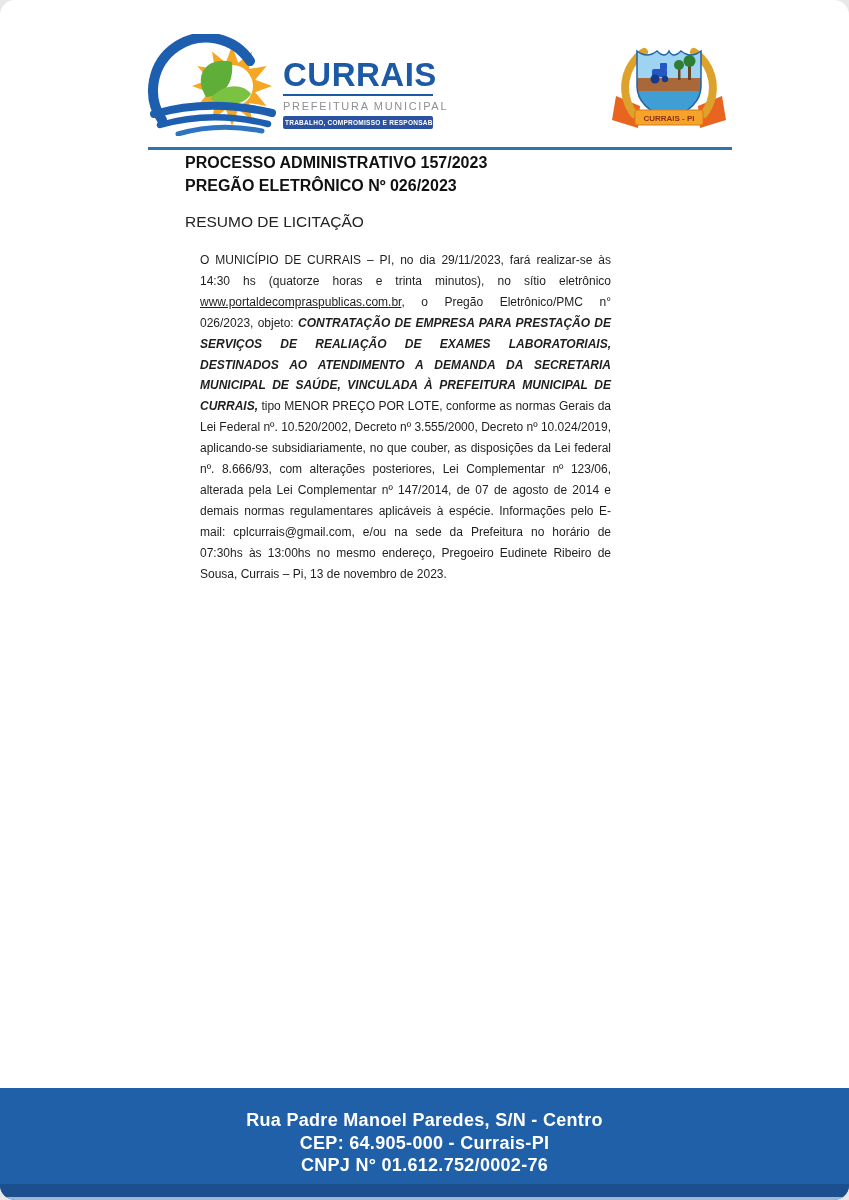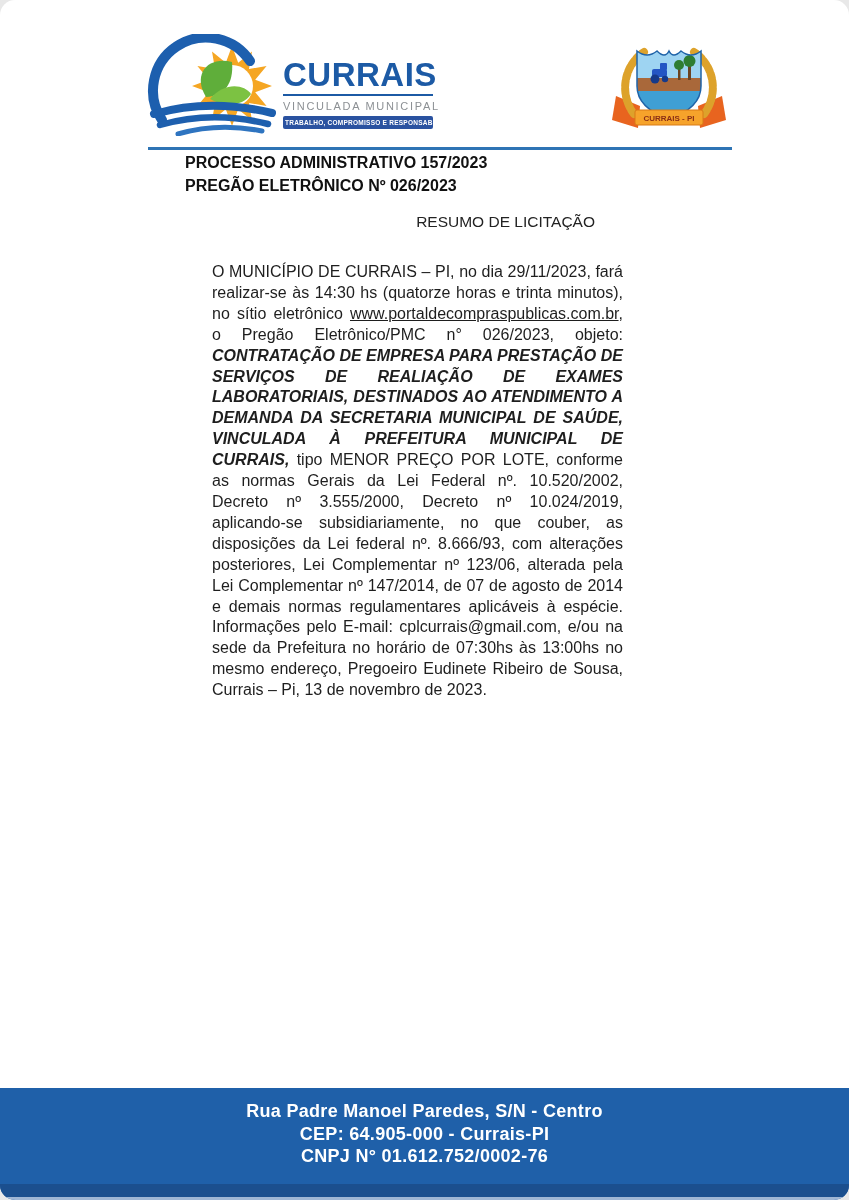--- a/index.html
+++ b/index.html
@@ -30,36 +30,36 @@
   .divider{
     position:absolute;left:148px;top:147px;width:584px;height:3px;
     background:var(--divider_blue,#2e74b5);
   }
   
   .doc-title{
     position:absolute;left:185px;top:151px;width:410px;text-align:left;
     font-size:16px;font-weight:bold;line-height:23px;color:#111;
   }
   .doc-subtitle{
-    position:absolute;left:185px;top:212px;width:410px;text-align:right;
+    position:absolute;left:185px;top:212px;width:410px;text-align:left;
     font-size:15.5px;line-height:20px;color:#222;
   }
   
   .body-par{
-    position:absolute;left:200px;top:250px;width:411px;margin:12px;
-    font-size:16px;line-height:20.9px;text-align:justify;color:#1e1e1e;
+    position:absolute;left:200px;top:250px;width:411px;margin:0;
+    font-size:12px;line-height:20.9px;text-align:justify;color:#1e1e1e;
   }
   .seg-link{text-decoration:underline;cursor:pointer;}
   .seg-bolditalic{font-weight:bold;font-style:italic;}
   
   .footer{
     position:absolute;left:0;top:1088px;width:849px;height:112px;
     background:var(--footer_blue,#1f60a9);color:#ffffff;text-align:center;
     font-weight:bold;font-size:18px;line-height:22.5px;
-    padding-top:12px;box-sizing:border-box;letter-spacing:.3px;
+    padding-top:21px;box-sizing:border-box;letter-spacing:.3px;
   }
   .footer-band-dark{
     position:absolute;left:0;bottom:3px;width:100%;height:13px;
     background:var(--footer_band_dark,#1b4f8e);
   }
   .footer-band-light{
     position:absolute;left:0;bottom:0;width:100%;height:3px;
     background:var(--footer_band_light,#9fb6d4);
   }
   
@@ -82,21 +82,21 @@
     <path class="leaf1" d="M60,63 C46,40 62,22 86,28 C88,50 78,62 60,63 Z"></path>
     <path class="leaf2" d="M64,65 C78,48 98,50 105,60 C97,73 77,73 64,65 Z"></path>
     <path class="wave" d="M8,80 Q64,64 126,79" stroke-width="8" fill="none" stroke-linecap="round"></path>
     <path class="wave" d="M14,91 Q66,76 122,90" stroke-width="6.5" fill="none" stroke-linecap="round"></path>
     <path class="wave2" d="M32,100 Q72,88 116,97" stroke-width="5" fill="none" stroke-linecap="round"></path>
   </svg>
 
   <div class="logo-text">
     <div class="logo-title">CURRAIS</div>
     <div class="logo-sep"></div>
-    <div class="logo-subtitle">VINCULADA MUNICIPAL</div>
+    <div class="logo-subtitle">PREFEITURA MUNICIPAL</div>
     <div class="logo-ribbon">TRABALHO, COMPROMISSO E RESPONSABILIDADE</div>
   </div>
 
   <svg class="seal" width="122" height="100" viewBox="0 0 122 100">
     <defs>
       <clipPath id="shieldClip">
         <path d="M29,15 Q39,23 49,15 Q57,23 61,15 Q65,23 73,15 Q83,23 93,15 L93,50 Q93,72 61,83 Q29,72 29,50 Z"></path>
       </clipPath>
     </defs>
 

